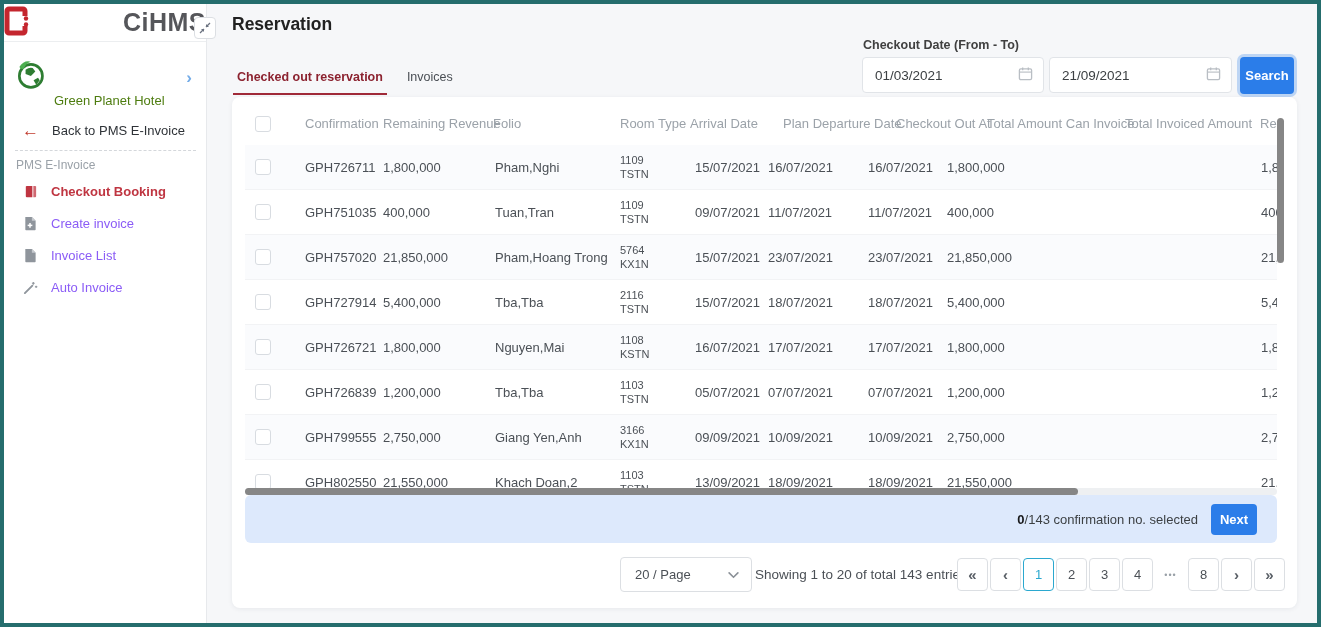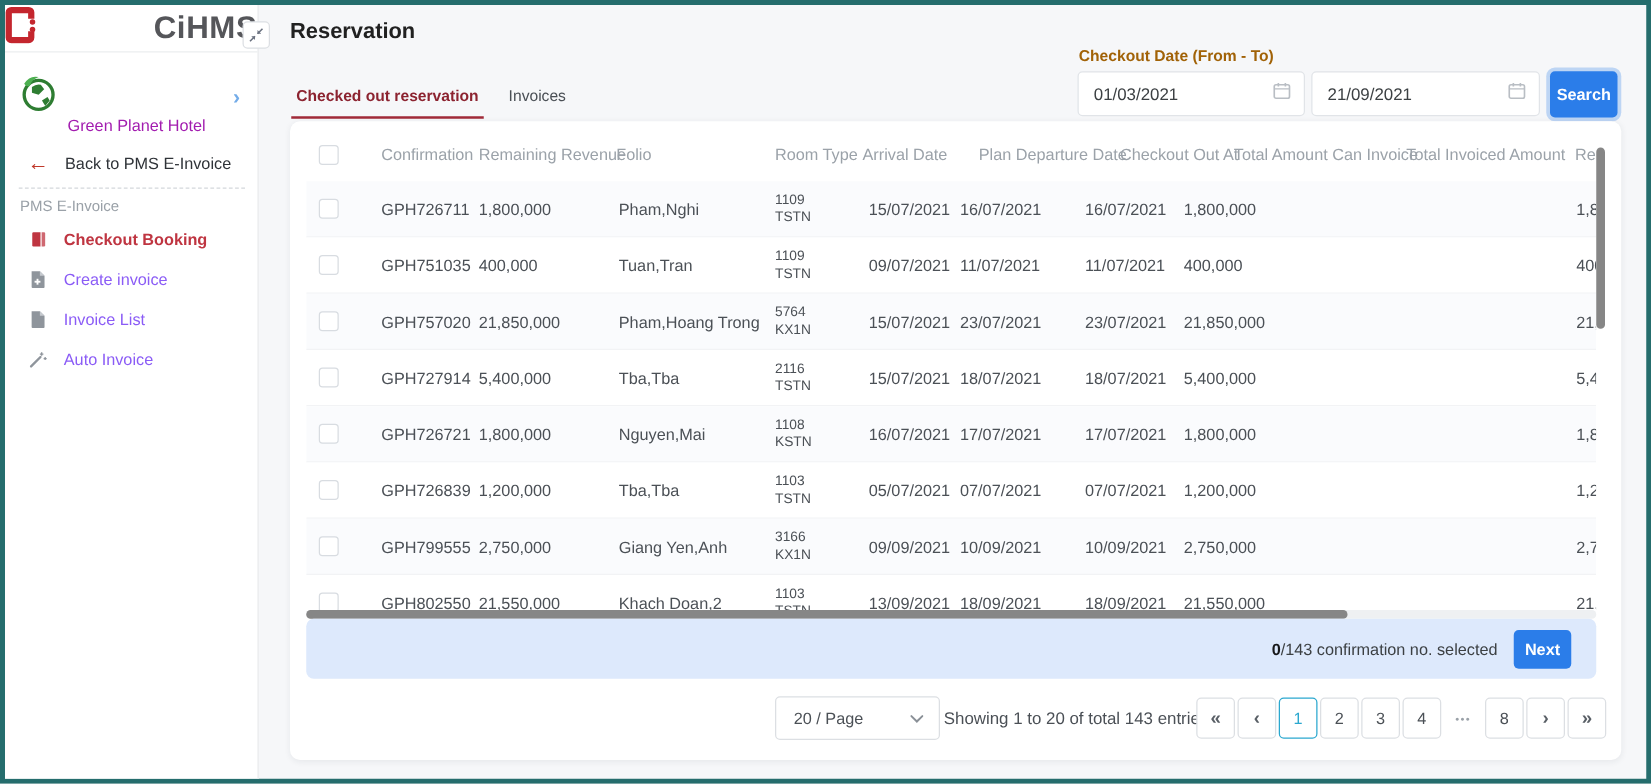--- a/index.html
+++ b/index.html
@@ -6,40 +6,40 @@
   html,body { background:#e8e8e8; }
   body { font-family:"Liberation Sans", sans-serif; }
   .page { position:relative; width:1321px; height:627px; border:4px solid #256d6d; background:#f6f7f9; overflow:hidden; }
 
   
   .sidebar { position:absolute; left:0; top:0; width:203px; height:100%; background:#fff; border-right:1px solid #e7e9ec; z-index:5; }
   .logo-row { height:38px; border-bottom:1px solid #eceef0; display:flex; align-items:center; justify-content:space-between; gap:6px; }
   .logo-text { font-size:25px; font-weight:700; color:#55565a; letter-spacing:.5px; }
   .collapse-btn { position:absolute; left:190px; top:13px; width:22px; height:22px; background:#fff; border:1px solid #dcdfe3; border-radius:4px; display:flex; align-items:center; justify-content:center; z-index:9; cursor:pointer; }
   .hotel-row { position:absolute; left:0; top:52px; width:100%; height:42px; display:flex; align-items:center; padding:0 10px; gap:8px; cursor:pointer; }
-  .hotel-name { font-size:13px; color:#a21caf; flex:1;margin-top:46px; }
+  .hotel-name { font-size:13px; color:#4d7c0f; flex:1;margin-top:46px; }
   .hotel-chevron { color:#74ace8; font-size:17px; font-weight:700; line-height:1; padding-right:4px; }
   .back-row { position:absolute; left:0; top:112px; width:100%; height:28px; display:flex; align-items:center; padding:0 18px; gap:13px; cursor:pointer; }
   .back-arrow { color:#c0392b; font-size:17px; font-weight:700; line-height:1; }
   .back-label { font-size:13px; color:#2f3338; }
   .dashed-div { position:absolute; left:11px; top:146px; width:181px; border-top:1px dashed #d4d7db; }
   .section-label { position:absolute; left:12px; top:154px; font-size:12px; color:#9aa1a8; }
   .menu { position:absolute; left:0; top:171px; width:100%; }
   .menu-item { height:32px; display:flex; align-items:center; padding:0 18px; gap:13px; cursor:pointer; }
   .menu-item .mi-label { font-size:13px; color:#8b5cf6; }
   .menu-item.active .mi-label { color:#bf3541; font-weight:600; }
   .micon { width:16px; height:16px; flex:none; display:flex; align-items:center; justify-content:center; }
 
   
   .page-title { position:absolute; left:228px; top:10px; font-size:17.5px; font-weight:700; color:#212121; z-index:1; }
   .tabs { position:absolute; left:229px; top:62px; display:flex; gap:16px; z-index:1; }
   .tab { font-size:12.5px; color:#4a4f55; padding:4px 4px 9px 4px; border-bottom:2px solid transparent; cursor:pointer; white-space:nowrap; }
   .tab.active { color:#8c2330; font-weight:600; border-bottom-color:#a02a38; }
 
-  .filter-label { position:absolute; left:859px; top:34px; font-size:12.5px; font-weight:700; color:#a16207; }
+  .filter-label { position:absolute; left:859px; top:34px; font-size:12.5px; font-weight:700; color:#404040; }
   .date-input { position:absolute; top:53px; height:36px; background:#fff; border:1px solid #e1e4e8; border-radius:4px; display:flex; align-items:center; justify-content:space-between; padding:0 10px 0 12px; cursor:pointer; }
   .date-input input { border:none; outline:none; width:110px; font-size:13.5px; color:#3c4043; font-family:inherit; background:transparent; }
   .di-1 { left:858px; width:182px; }
   .di-2 { left:1045px; width:183px; }
   .search-btn { position:absolute; left:1236px; top:53px; width:54px; height:37px; background:#2b7de9; color:#fff; font-size:13px; font-weight:700; border:none; border-radius:4px; box-shadow:0 0 0 3px rgba(43,125,233,.28); cursor:pointer; font-family:inherit; }
 
   .card { position:absolute; left:228px; top:93px; width:1065px; height:511px; background:#fff; border-radius:8px; box-shadow:0 1px 5px rgba(26,36,52,.07); z-index:0; }
 
   
   .tbl { position:absolute; left:13px; top:6px; width:1032px; height:385px; overflow:hidden; }

